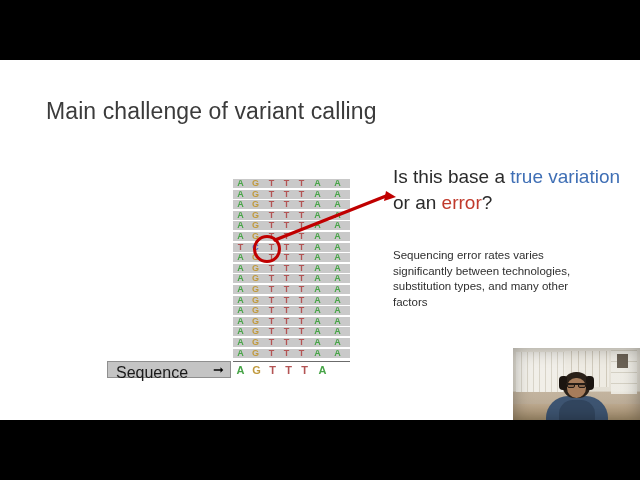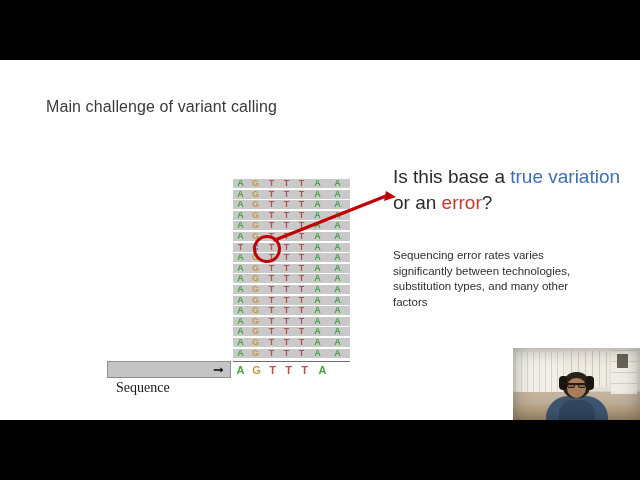--- a/index.html
+++ b/index.html
@@ -39,21 +39,21 @@
     width: 640px;
     height: 360px;
     background: #ffffff;
     z-index: 5;
   }
 
   #slide-title {
     position: absolute;
     left: 46px;
     top: 38px;
-    font-size: 16px;
+    font-size: 23px;
     font-weight: 400;
     color: #3b3b3b;
     letter-spacing: 0.1px;
     white-space: nowrap;
   }
 
   
   #figure {
     position: absolute;
     left: 107px;
@@ -84,24 +84,23 @@
     top: 182px;
     width: 124px;
     height: 17px;
     background: #c4c4c4;
     border: 1px solid #8f8f8f;
     box-sizing: border-box;
   }
   #seq-label {
     position: absolute;
     left: 8px;
-    top: 18px;
-    font-size: 14px;
+    top: 2px;
+    font-size: 16px;
     color: #1a1a1a;
-    font-family: Liberation Serif, serif;
   }
   #seq-arrow {
     position: absolute;
     right: 6px;
     top: 2px;
     font-size: 13px;
     line-height: 12px;
     color: #000;
   }
 

